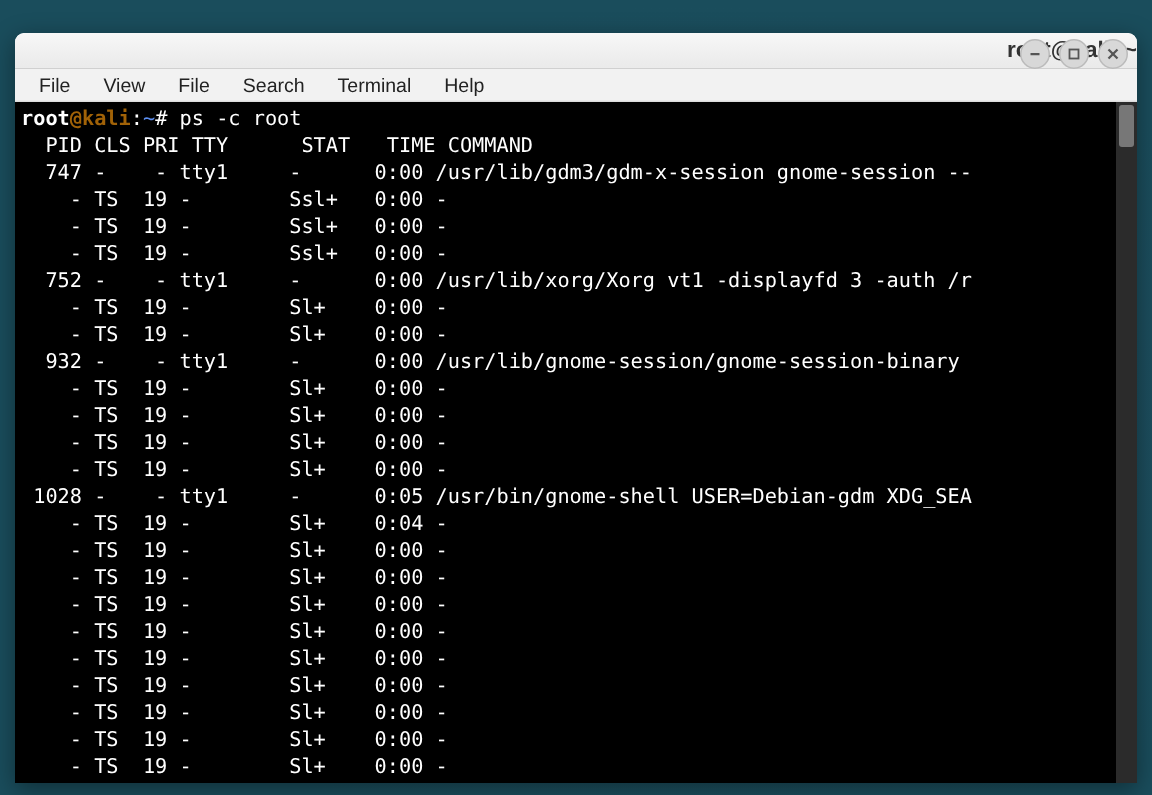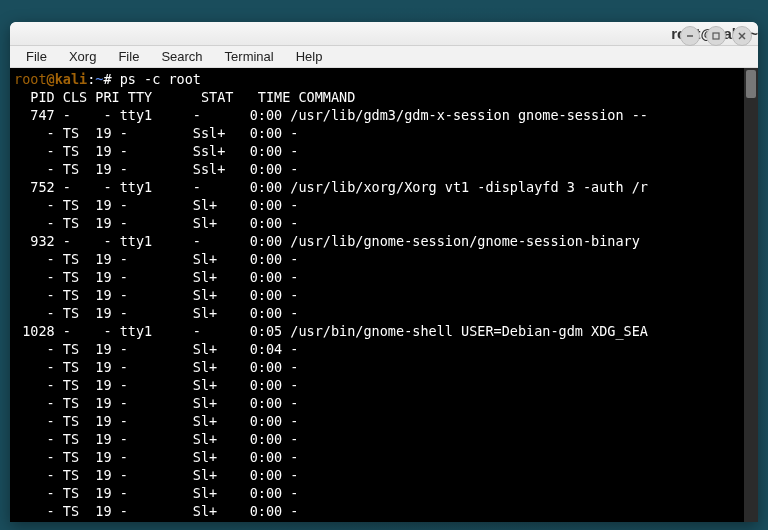--- a/index.html
+++ b/index.html
@@ -87,21 +87,21 @@
       flex: 1;
       background: #000;
       color: #fff;
       font-family: "DejaVu Sans Mono", "Consolas", monospace;
       font-size: 13.5px;
       line-height: 18px;
       padding: 2px 4px;
       white-space: pre;
       overflow: hidden;
     }
-    .prompt-user { color: #a16207; font-weight: normal; }
+    .prompt-user { color: #ffffff; font-weight: bold; }
     .prompt-host { color: #a16207; font-weight: bold; }
     .prompt-sep { color: #fff; }
     .prompt-path { color: #5b8def; }
     .prompt-hash { color: #fff; }
     .scrollbar {
       width: 14px;
       background: #2b2b2b;
       position: relative;
     }
     .scroll-thumb {
@@ -135,21 +135,21 @@
         <svg width="10" height="10" viewBox="0 0 10 10">
             <line x1="2" y1="2" x2="8" y2="8" stroke="#555" stroke-width="1.5"></line>
             <line x1="8" y1="2" x2="2" y2="8" stroke="#555" stroke-width="1.5"></line>
           </svg>
       </div>
     </div>
   </div>
 
   <div class="menubar">
     <div class="menu-item">File</div>
-    <div class="menu-item">Xorg</div>
+    <div class="menu-item">View</div>
     <div class="menu-item">File</div>
     <div class="menu-item">Search</div>
     <div class="menu-item">Terminal</div>
     <div class="menu-item">Help</div>
   </div>
 
   <div class="terminal-wrap">
     <div class="terminal" id="term"><span class="prompt-user">root</span><span class="prompt-host">@kali</span><span class="prompt-sep">:</span><span class="prompt-path">~</span><span class="prompt-hash"># </span><span>ps -c root</span>
   PID CLS PRI TTY      STAT   TIME COMMAND
   747 -    - tty1     -      0:00 /usr/lib/gdm3/gdm-x-session gnome-session --

